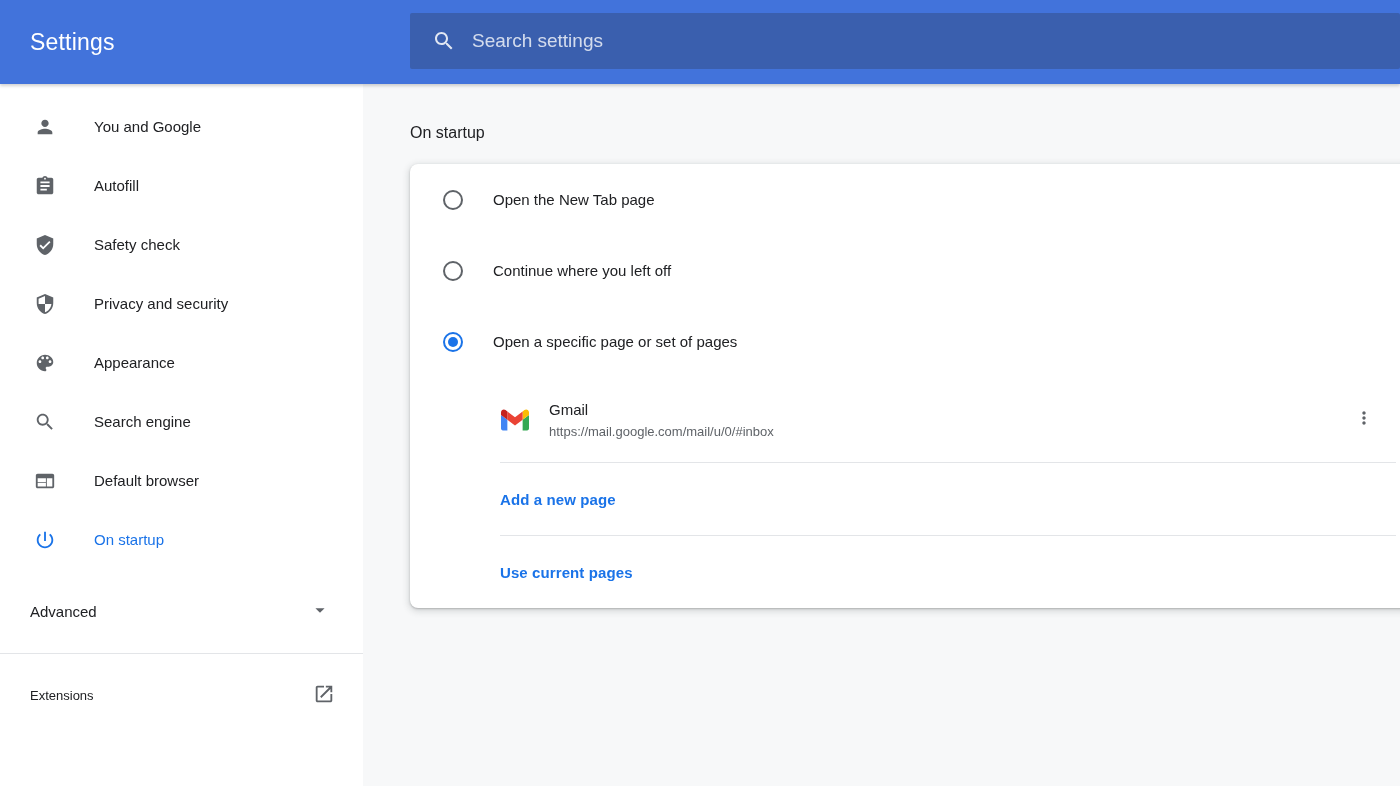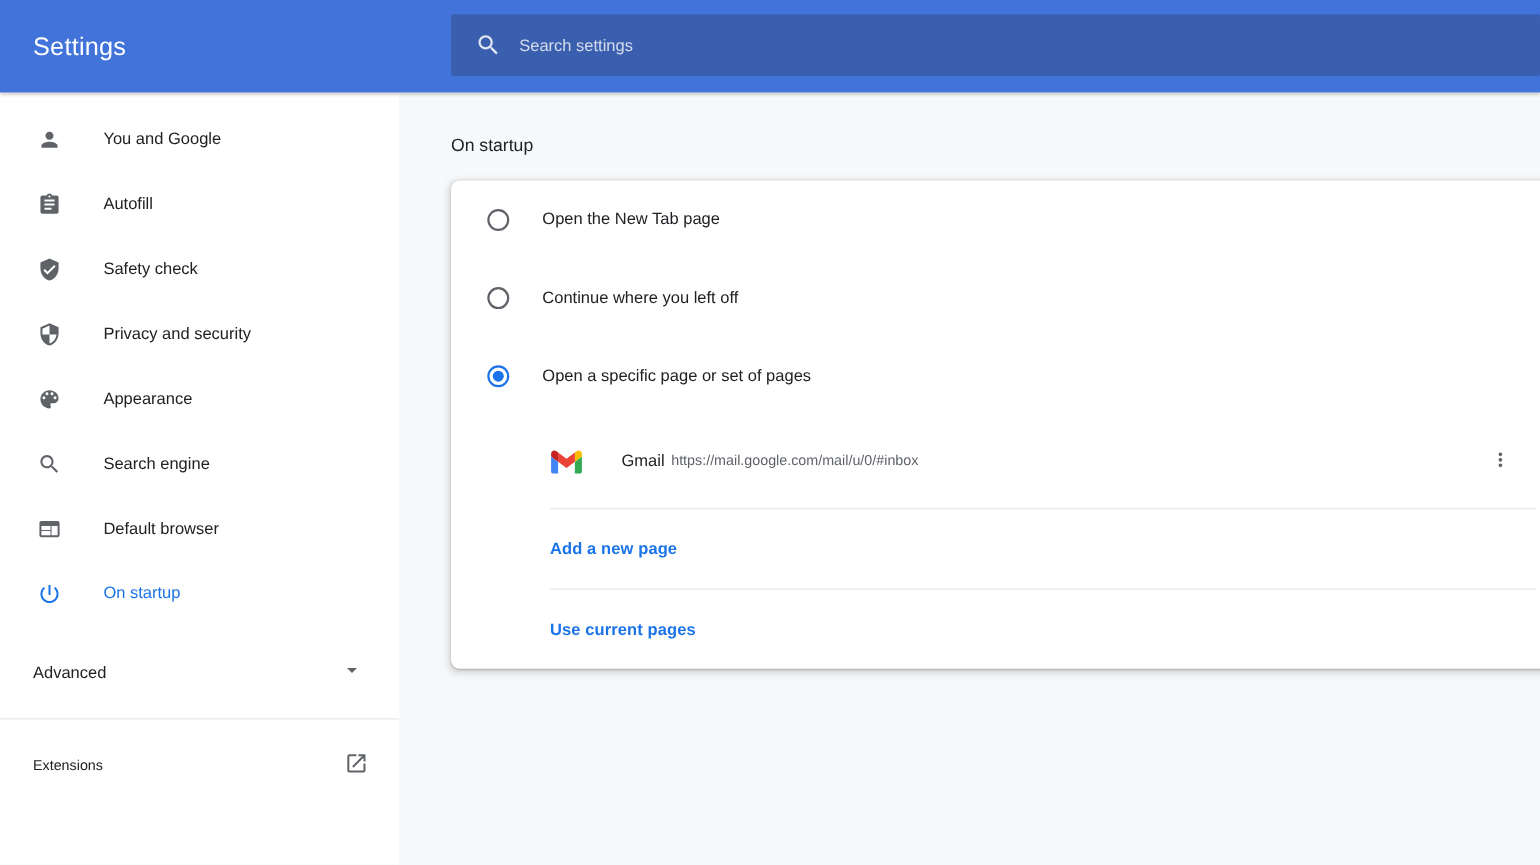--- a/index.html
+++ b/index.html
@@ -24,21 +24,21 @@
     position: absolute; left: 410px; right: 0; top: 13px; height: 56px;
     background: #3a5fae; border-radius: 2px;
     display: flex; align-items: center;
   }
   .search-band .search-icon-wrap {
     margin-left: 22px; display: flex; align-items: center;
   }
   .search-band svg { fill: rgba(255,255,255,0.85); }
   .search-input {
     background: transparent; border: none; outline: none;
-    color: #fde047; font-size: 15px; margin-left: 16px; width: 500px;
+    color: #fde047; font-size: 19px; margin-left: 16px; width: 500px;
     font-family: "Liberation Sans", sans-serif;
   }
   .search-input::placeholder { color: rgba(255,255,255,0.78); }
 
   
   .page { display: flex; height: 704px; }
   .sidebar {
     width: 363px; min-width: 363px; background: #ffffff;
     padding-top: 13px;
   }
@@ -91,21 +91,21 @@
   }
   .radio-row.selected .radio-outer { border-color: #1a73e8; }
   .radio-inner { width: 10px; height: 10px; border-radius: 50%; background: transparent; }
   .radio-row.selected .radio-inner { background: #1a73e8; }
   .radio-label { margin-left: 30px; font-size: 15px; color: #202124; }
 
   .page-row {
     height: 85px; display: flex; align-items: center; padding-left: 91px; padding-right: 30px;
   }
   .favicon { width: 28px; height: 28px; display: flex; align-items: center; flex: none; }
-  .page-texts { margin-left: 36px; display: flex; flex-direction: row; gap: 6px; }
+  .page-texts { margin-left: 20px; display: flex; flex-direction: column; gap: 6px; }
   .page-title { font-size: 15px; color: #202124; }
   .page-url { font-size: 13px; color: #5f6368; }
   .spacer { flex: 1; }
   .kebab-btn {
     width: 36px; height: 36px; border: none; background: transparent; cursor: pointer;
     display: flex; align-items: center; justify-content: center; border-radius: 50%;
   }
   .kebab-btn svg { fill: #5f6368; width: 20px; height: 20px; }
 
   .card-divider { border-top: 1px solid #e3e5e8; margin-left: 90px; margin-right: 16px; }

